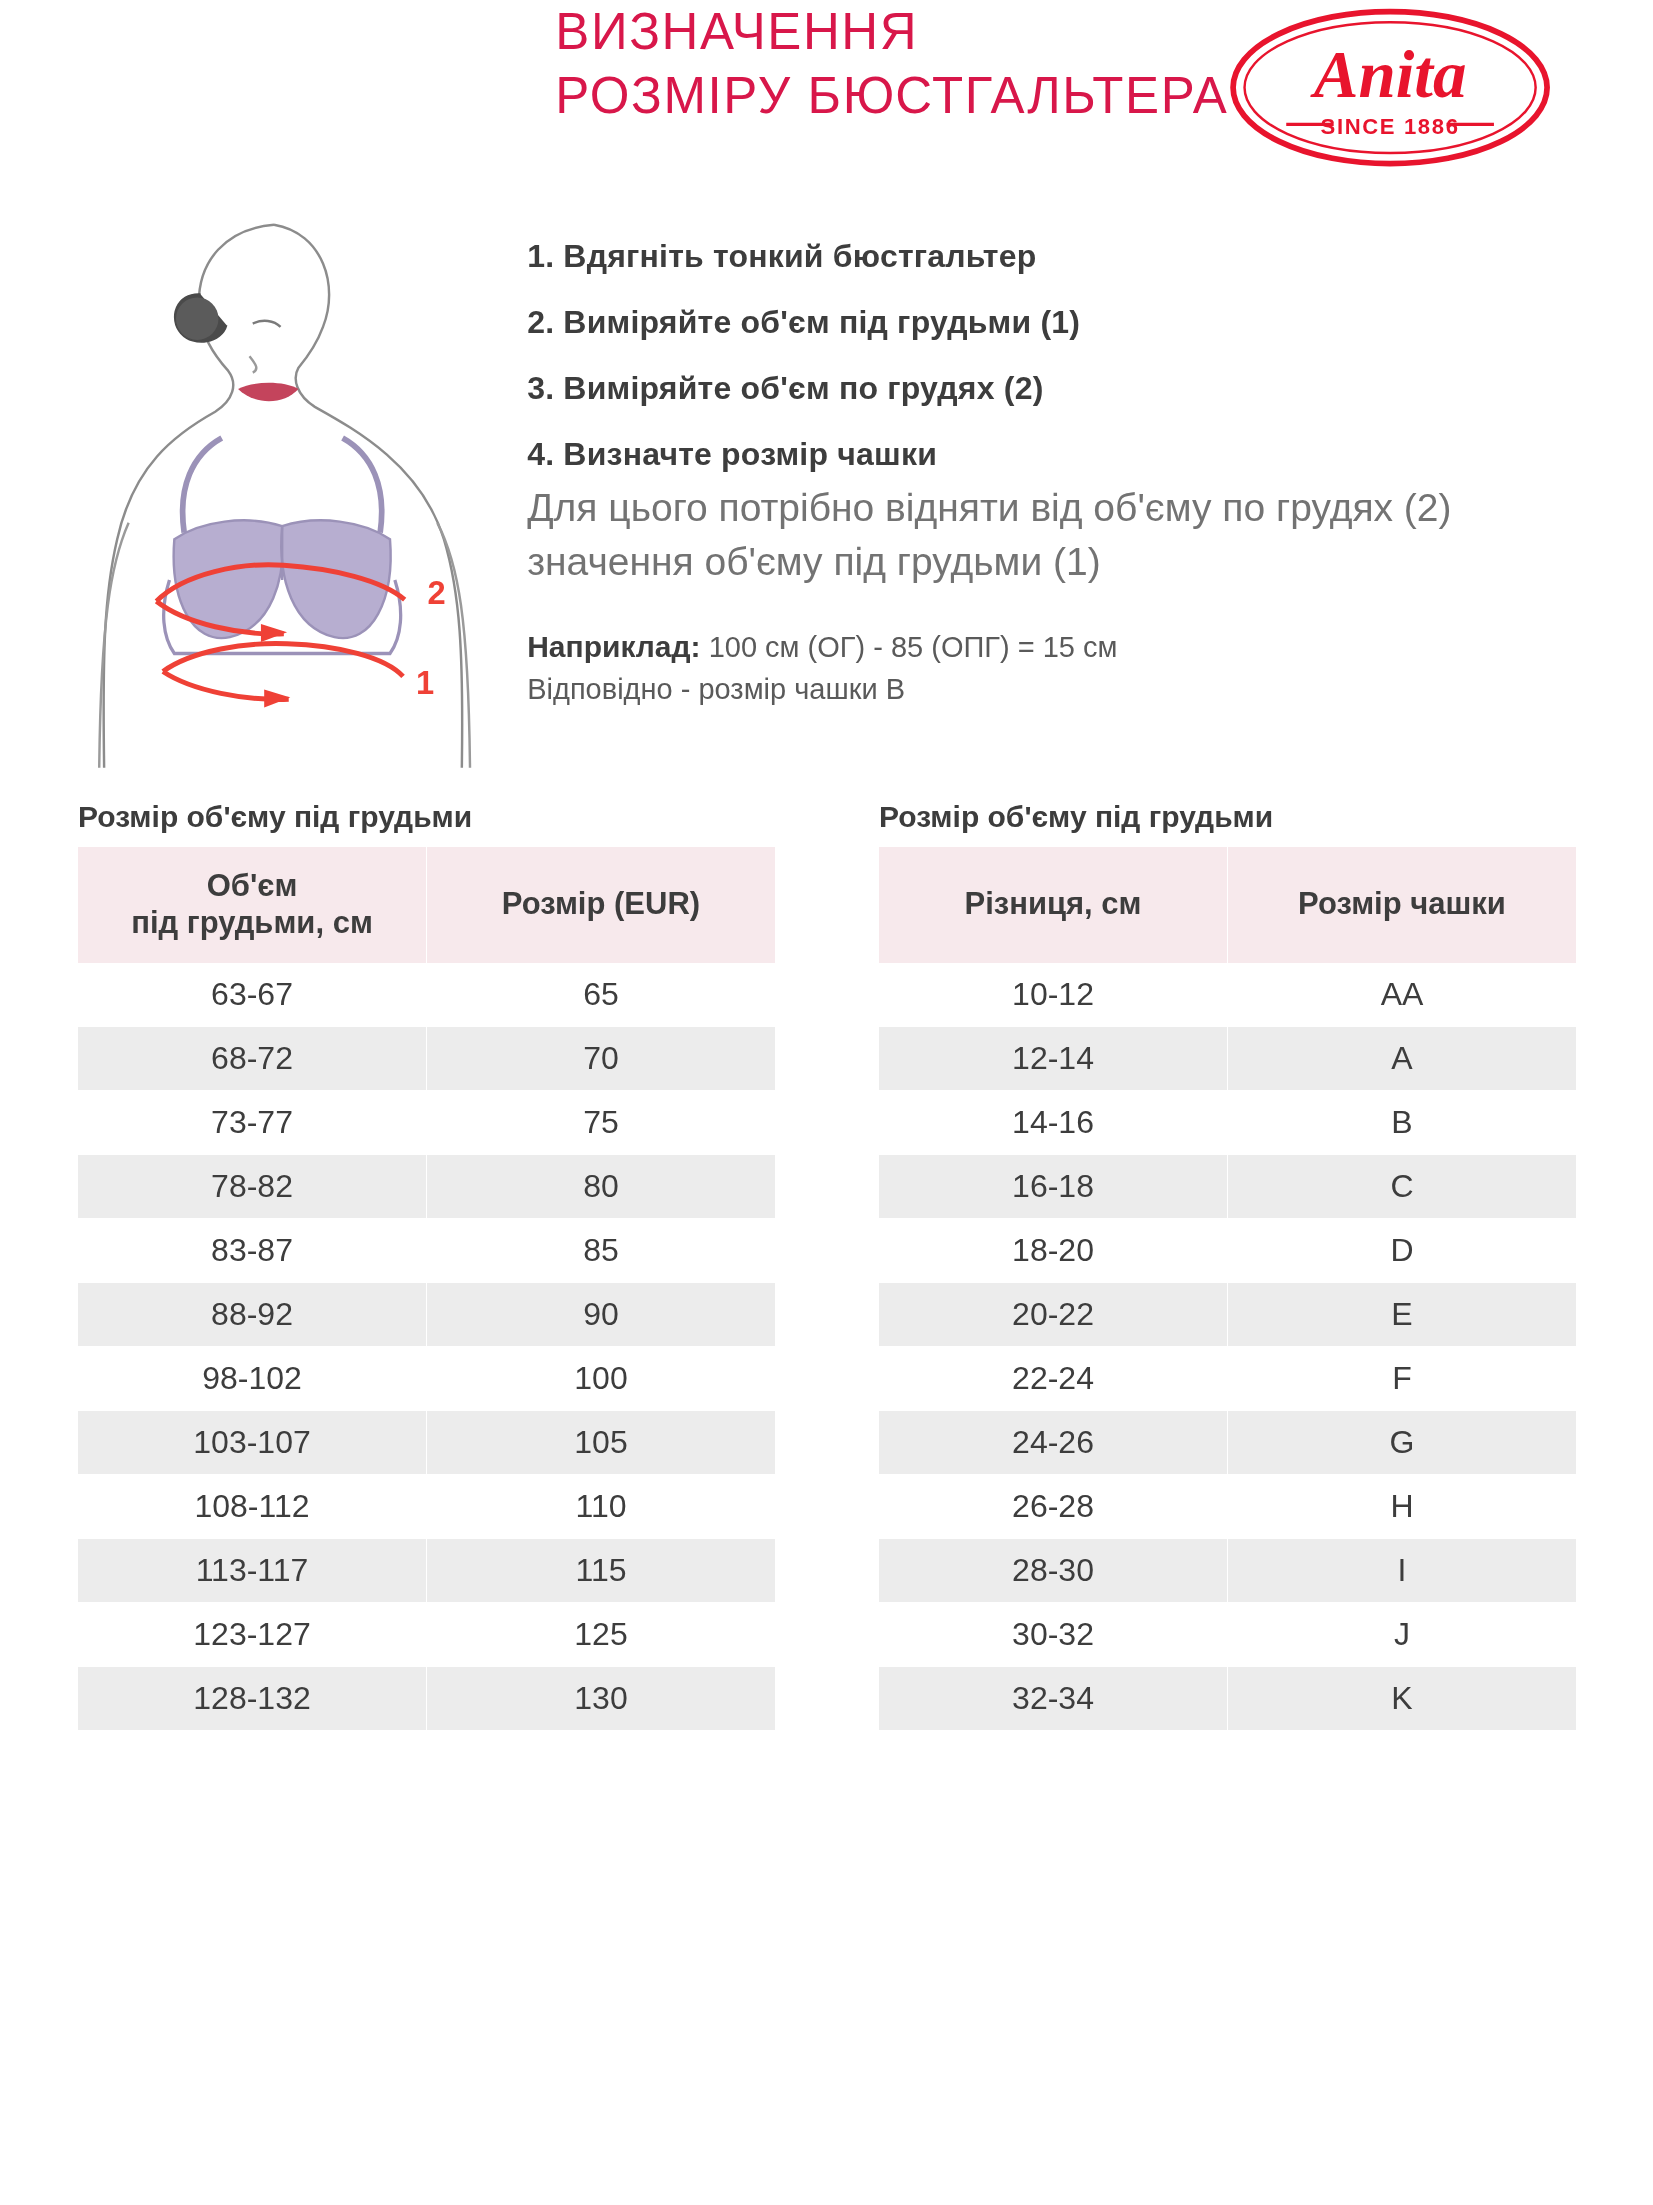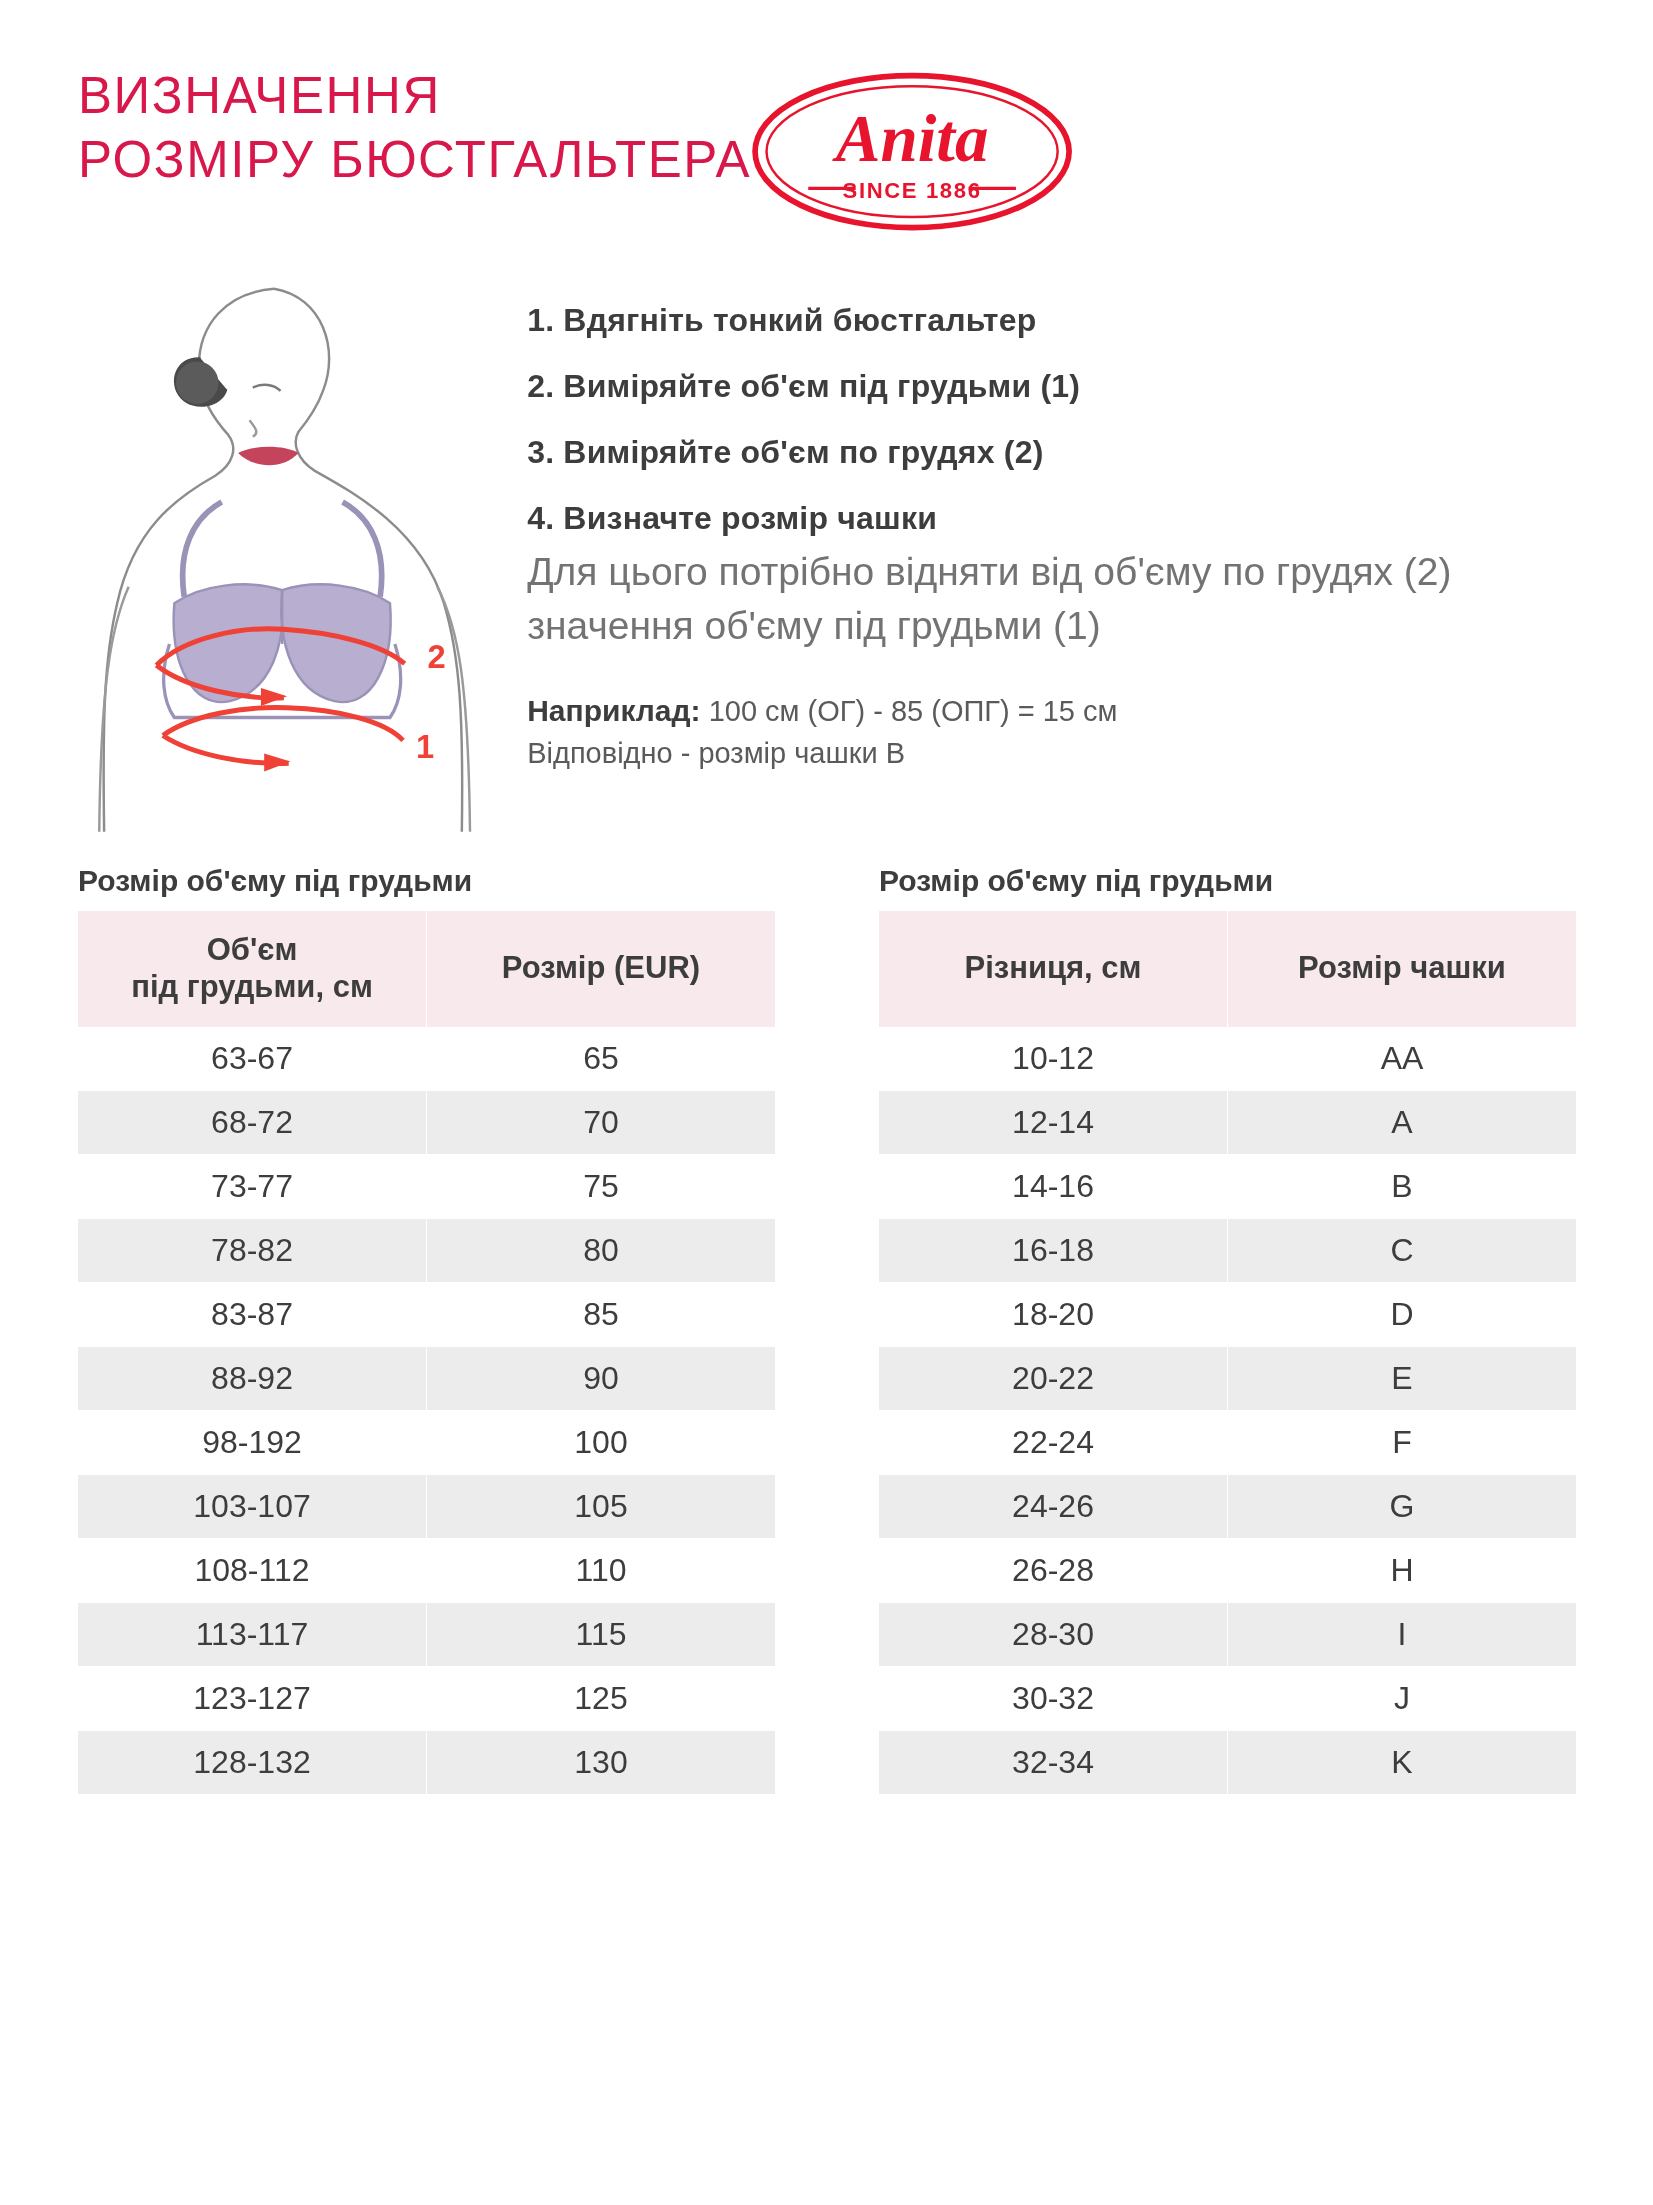--- a/index.html
+++ b/index.html
@@ -19,23 +19,22 @@
     position: relative;
     width: 1654px;
     height: 2205px;
     box-sizing: border-box;
     padding: 0 78px;
   }
 
   
   .header {
     display: flex;
-    justify-content: flex-start;
+    justify-content: flex-end;
     align-items: flex-start;
-    padding-top: 64px;
   }
   .title {
     color: #d8174a;
     font-size: 51px;
     font-weight: 400;
     line-height: 1.25;
     letter-spacing: 1.6px;
     white-space: pre-line;
     font-family: "Liberation Sans", sans-serif;
   }
@@ -248,21 +247,21 @@
             </tr>
           <tr>
               <td>83-87</td>
               <td>85</td>
             </tr>
           <tr>
               <td>88-92</td>
               <td>90</td>
             </tr>
           <tr>
-              <td>98-192</td>
+              <td>98-102</td>
               <td>100</td>
             </tr>
           <tr>
               <td>103-107</td>
               <td>105</td>
             </tr>
           <tr>
               <td>108-112</td>
               <td>110</td>
             </tr>

